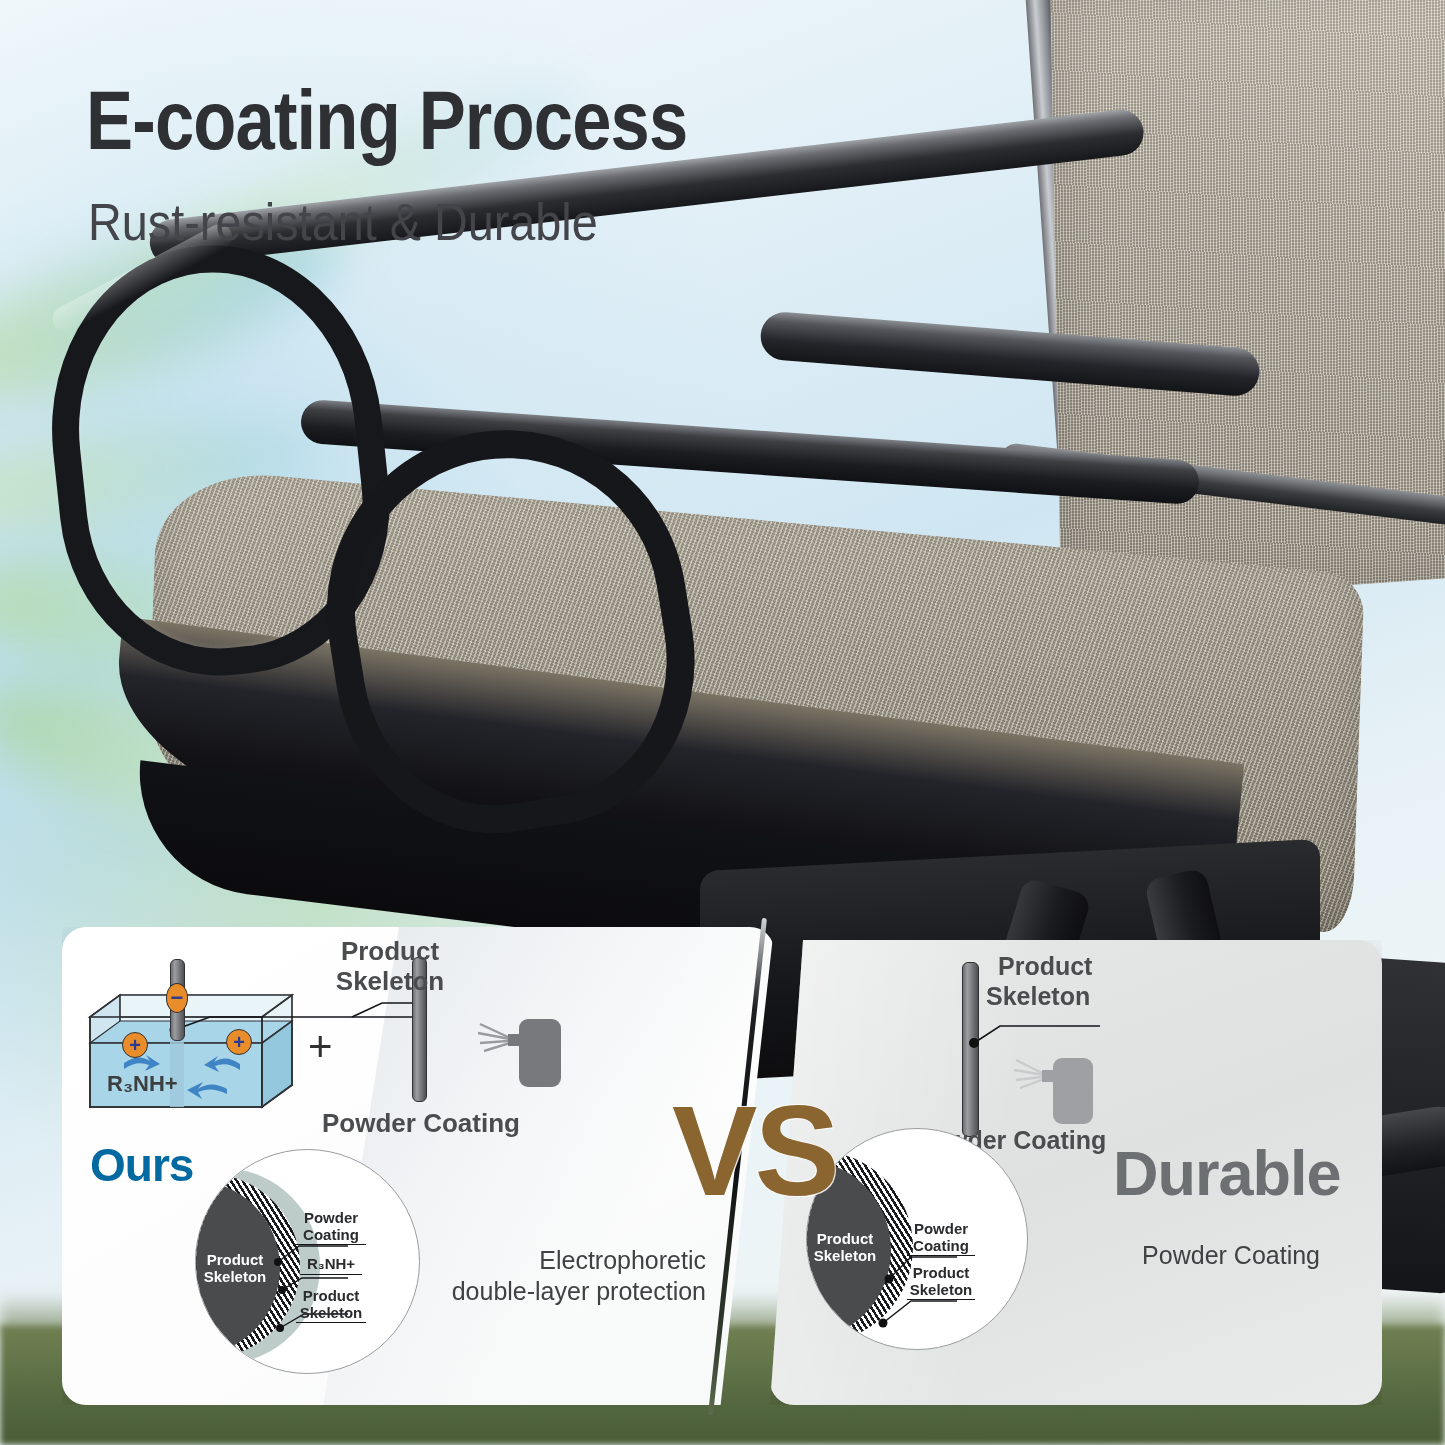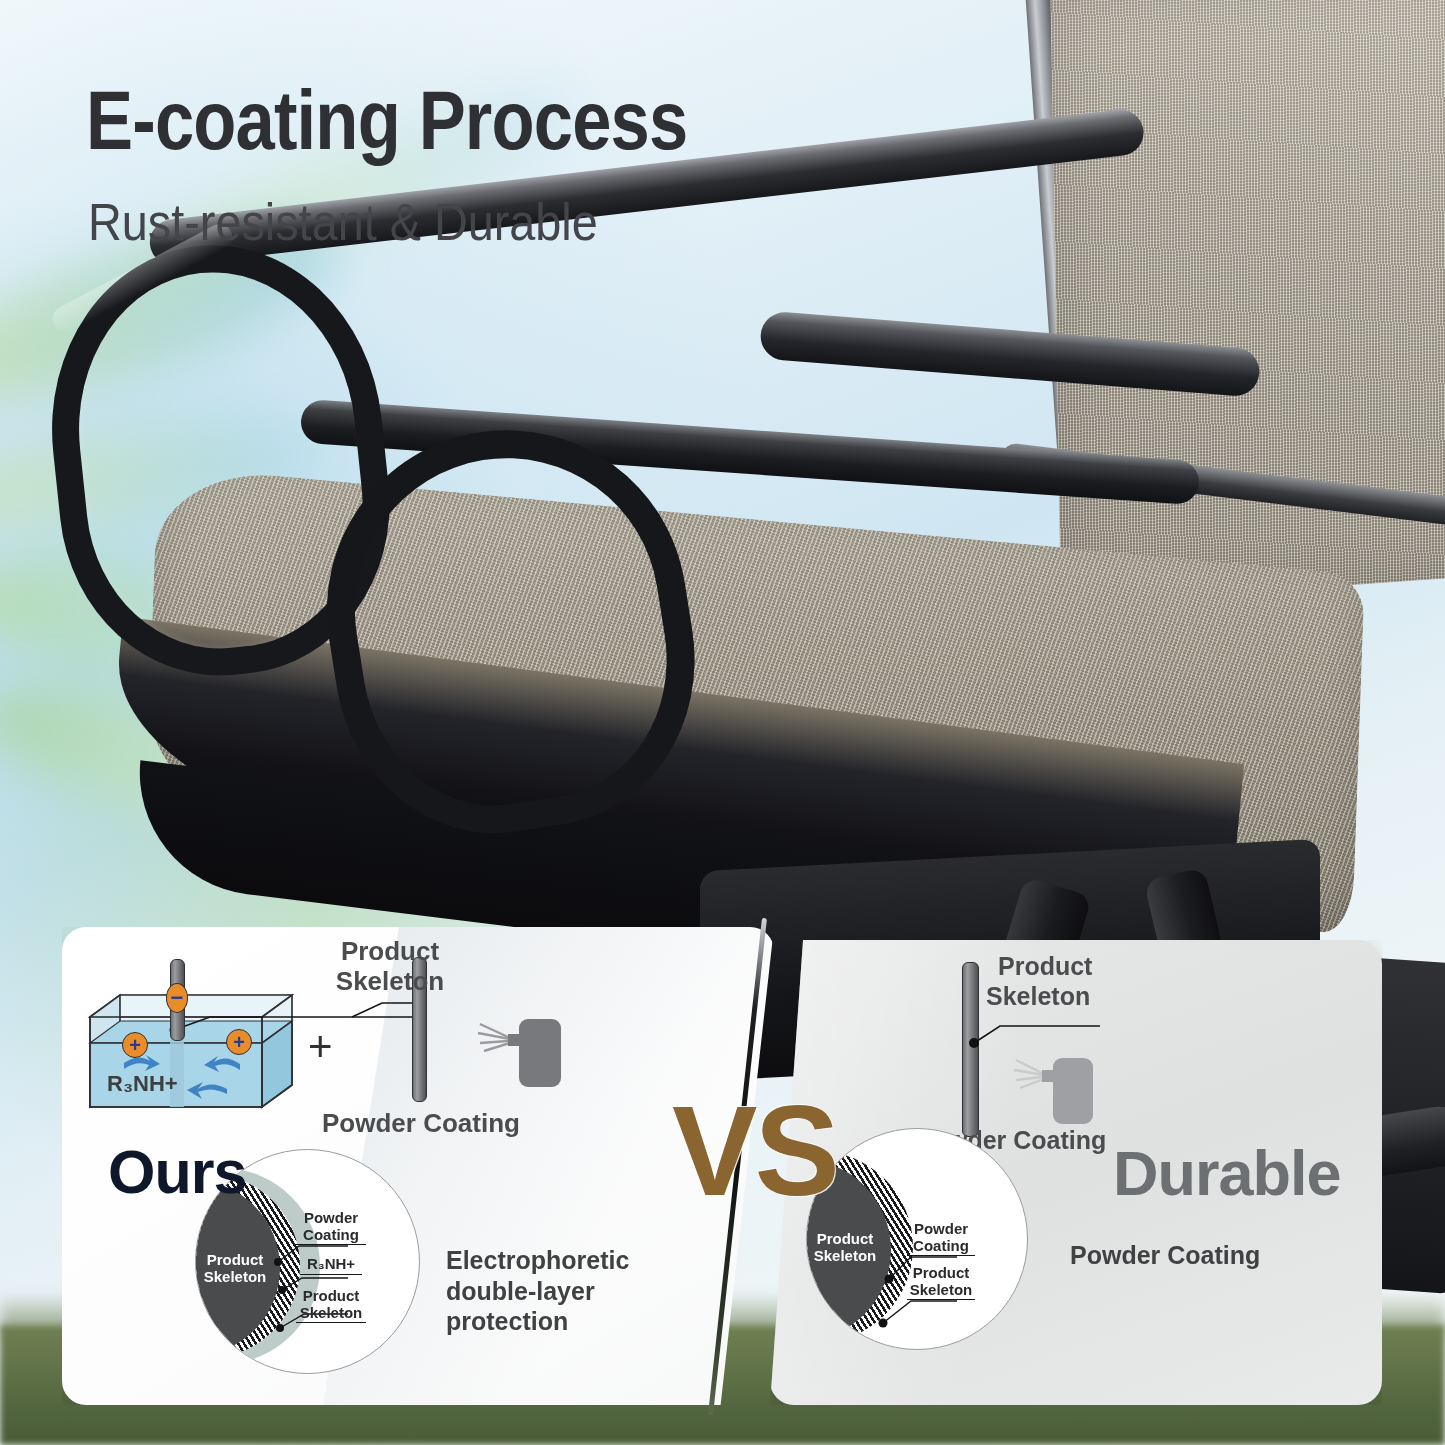--- a/index.html
+++ b/index.html
@@ -207,22 +207,22 @@
     position:absolute; left:672px; top:1087px;
     font-size:128px; font-weight:700; letter-spacing:-3px;
     color:#8a6530;
     font-family:"Liberation Sans", sans-serif;
     text-shadow:0 0 2px rgba(255,255,255,0.9), 1px 1px 0 rgba(255,255,255,0.85), -1px -1px 0 rgba(255,255,255,0.85);
     line-height:1;
     z-index:30;
   }
 
   .lbl-ours{
-    position:absolute; left:108px; top:1142px;
-    font-size:61px; font-weight:700; color:#0f172a; line-height:1;
+    position:absolute; left:90px; top:1142px;
+    font-size:46px; font-weight:700; color:#0369a1; line-height:1;
     letter-spacing:-1px;
   }
   .lbl-others{
     position:absolute; left:1113px; top:1142px;
     font-size:63px; font-weight:700; color:#6d7072; line-height:1;
     letter-spacing:-1px;
   }
 
   
   .rod{
@@ -266,22 +266,22 @@
   .core-label{
     position:absolute; color:#ffffff; font-size:15px; font-weight:700;
     text-align:center; line-height:1.12;
   }
   .callout{
     position:absolute; font-size:15px; font-weight:700; color:#2a2b2d; line-height:1.1;
     text-align:center;
   }
   .callout.u{ border-bottom:1.5px solid #16171a; padding-bottom:1px; }
   .big-note{
-    position:absolute; font-size:25px; font-weight:700; color:#3f4143; line-height:1.22;
-    text-align:left;
+    position:absolute; font-size:25px; font-weight:400; color:#3f4143; line-height:1.22;
+    text-align:right;
   }
 
   .title-main{
     position:absolute; left:86px; top:78px;
     font-size:84px; font-weight:700; color:#2f3033;
     letter-spacing:-1px; line-height:1;
     transform:scaleX(0.84); transform-origin:left center;
     white-space:nowrap;
   }
   .title-sub{

